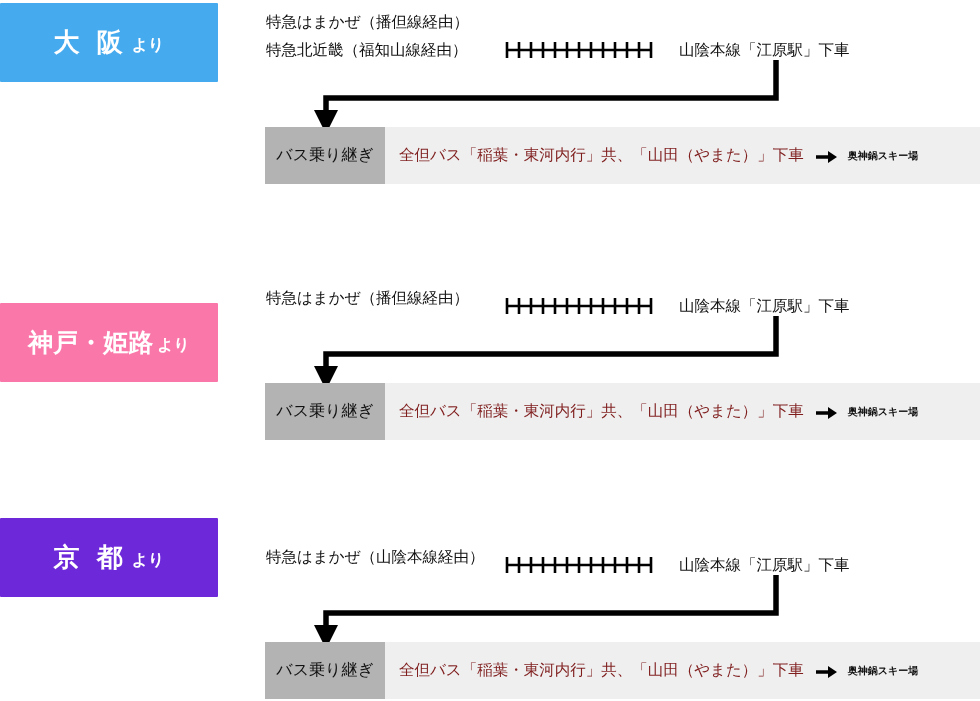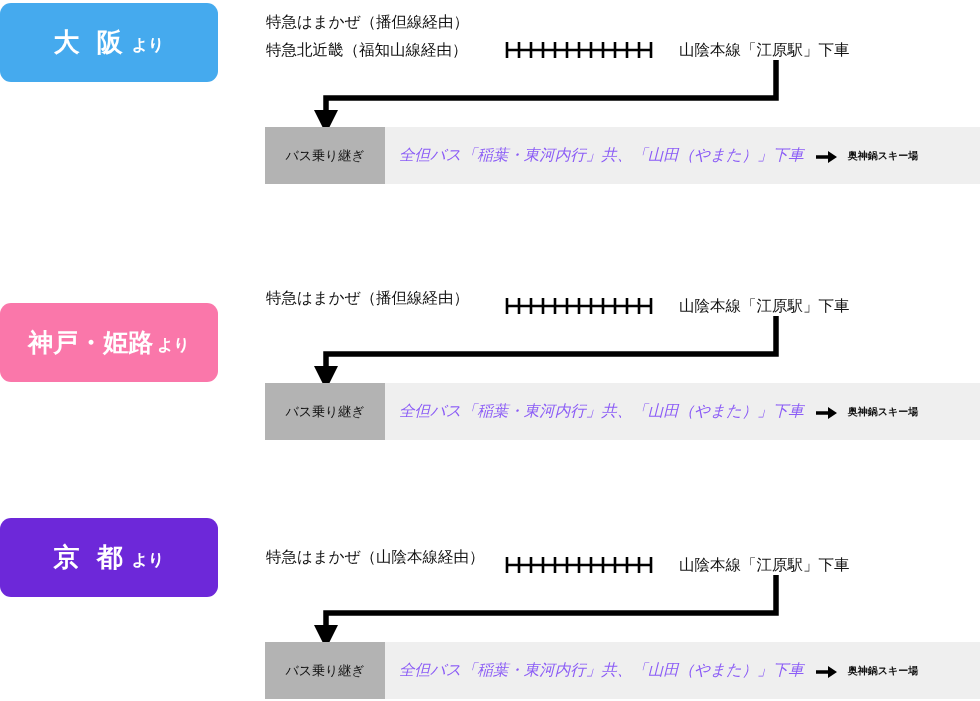--- a/index.html
+++ b/index.html
@@ -26,21 +26,21 @@
   #section-1 { top: 256px; }
   #section-2 { top: 515px; }
 
   
   .origin-pill {
     position: absolute;
     left: 0px;
     top: 3px;
     width: 218px;
     height: 79px;
-    border-radius: 11px;
+    border-radius: 1px;
     box-sizing: border-box;
     display: flex;
     align-items: center;
     justify-content: center;
     color: #ffffff;
     white-space: nowrap;
   }
   .origin-name {
     font-size: 26px;
     font-weight: 700;
@@ -114,36 +114,35 @@
     display: flex;
     align-items: stretch;
     background: #efefef;
   }
   .bus-transfer-tag {
     width: 120px;
     background: #b3b3b3;
     display: flex;
     align-items: center;
     justify-content: center;
-    font-size: 13px;
+    font-size: 16px;
     color: #111111;
     white-space: nowrap;
     box-sizing: border-box;
   }
   .bus-detail {
     flex: 1;
     display: flex;
     align-items: center;
     padding-left: 14px;
     white-space: nowrap;
   }
   .bus-text {
     font-size: 15.5px;
-    color: #8b5cf6;
-    font-style: italic;
+    color: #7f1d1d;
   }
   .bus-arrow-icon {
     margin: 0 11px 0 12px;
     display: inline-flex;
     align-items: center;
     position: relative;
     top: 1px;
   }
   .destination {
     font-size: 10px;

